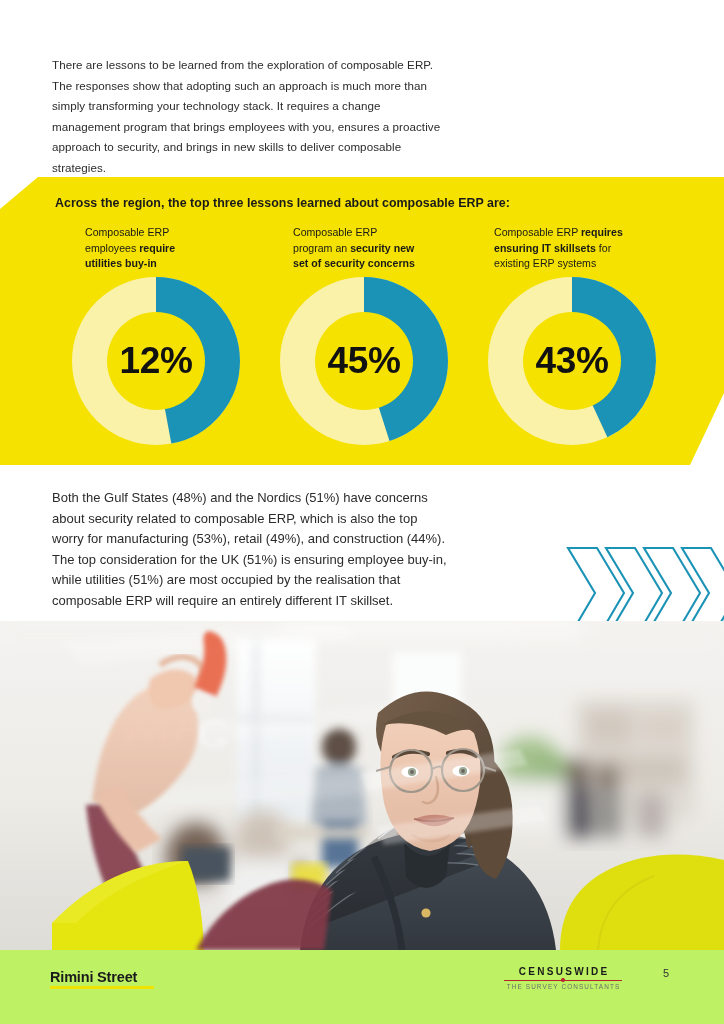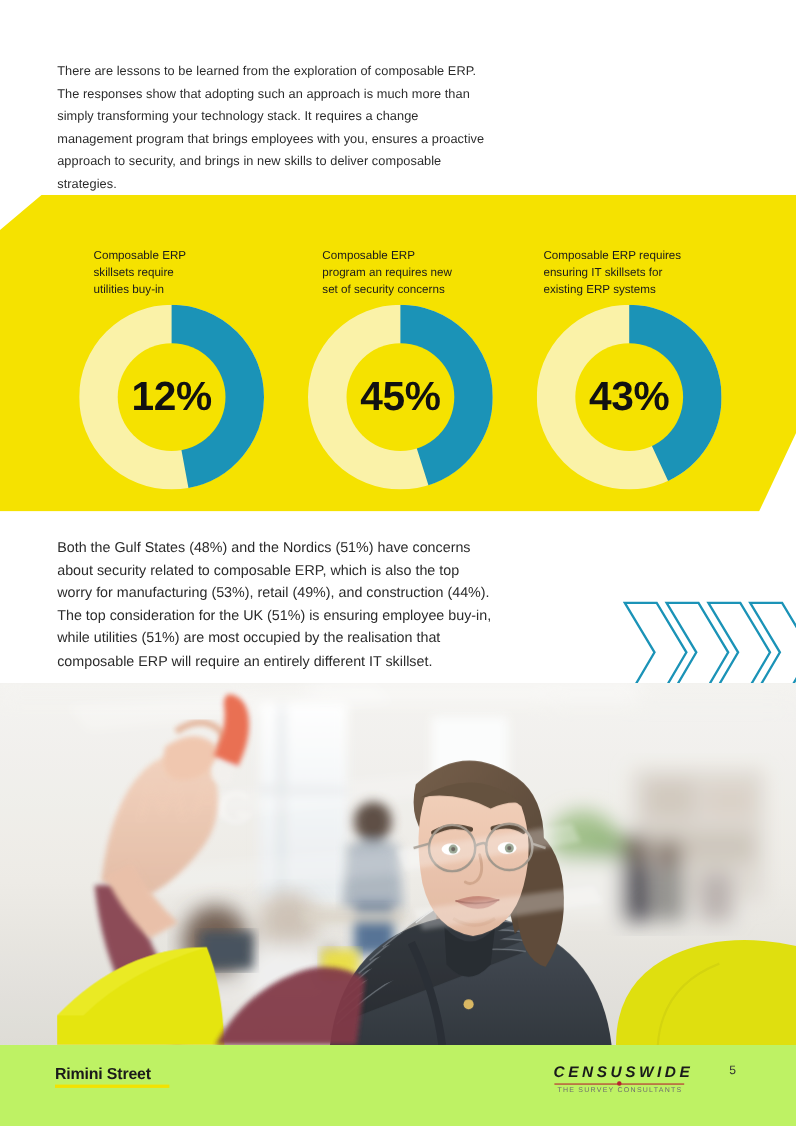--- a/index.html
+++ b/index.html
@@ -40,21 +40,21 @@
     position:absolute;top:0;width:180px;
   }
   .col.c0{left:85px;}
   .col.c1{left:293px;}
   .col.c2{left:494px;}
 
   .col-label{
     font-size:10.6px;line-height:15.6px;color:#1a1a1a;
     font-weight:normal;
   }
-  .col-label b{font-weight:normal;text-align:center;}
+  .col-label b{font-weight:bold;text-align:center;}
 
   
   .donut-wrap{
     position:absolute;top:52px;left:-13px;
     width:168px;height:168px;
   }
   .col.c2 .donut-wrap{left:-6px;}
   .donut{
     position:relative;width:168px;height:168px;border-radius:50%;
   }
@@ -103,23 +103,22 @@
   .rimini-name{
     font-size:14.5px;font-weight:bold;color:#1a1a1a;letter-spacing:-0.012em;
   }
   .rimini-rule{
     margin-top:1px;width:104px;height:2.6px;background:#F2E200;
   }
   .censuswide{
     position:absolute;left:500px;top:16px;width:126px;text-align:center;
   }
   .cw-name{
-    font-size:14px;font-weight:bold;color:#1a1a1a;letter-spacing:0.23em;
+    font-size:10px;font-weight:bold;color:#1a1a1a;letter-spacing:0.23em;
     margin-left:0.23em;
-    font-style:italic;
   }
   .cw-rule{
     position:relative;margin:2.5px auto 2px auto;width:118px;height:1.2px;background:#b8232f;
   }
   .cw-rule:after{
     content:"";position:absolute;left:50%;top:-1.4px;margin-left:-1.8px;
     width:3.6px;height:3.6px;background:#b8232f;border-radius:50%;
   }
   .cw-tag{
     font-size:6.4px;color:#6d6d6d;letter-spacing:0.175em;margin-left:0.175em;
@@ -129,45 +128,46 @@
   }
 </style>
 </head>
 <body>
 
 <div class="page">
 
   <div class="intro">There are lessons to be learned from the exploration of composable ERP. The responses show that adopting such an approach is much more than simply transforming your technology stack. It requires a change management program that brings employees with you, ensures a proactive approach to security, and brings in new skills to deliver composable strategies.</div>
 
   <div class="banner">
+    <div class="banner-title">Across the region, the top three lessons learned about composable ERP are:</div>
 
     <div class="cols">
 
       <div class="col c0">
         <div class="col-label">
           <span>Composable ERP</span><br>
-          <span>skillsets </span><b>require</b><br>
+          <span>employees </span><b>require</b><br>
           <b>utilities buy-in</b>
         </div>
         <div class="donut-wrap">
           <div class="donut">
             <svg width="168" height="168" viewBox="0 0 168 168">
               <circle cx="84" cy="84" r="63" fill="none" stroke="#FAF2A8" stroke-width="42"></circle>
               <circle id="arc1" cx="84" cy="84" r="63" fill="none" stroke="#1B93B7" stroke-width="42" stroke-dasharray="186.05 209.80" transform="rotate(-90 84 84)"></circle>
             </svg>
             <div class="hole"></div>
             <div class="pct">12%</div>
           </div>
         </div>
       </div>
 
       <div class="col c1">
         <div class="col-label">
           <span>Composable ERP</span><br>
-          <span>program an </span><b>requires new</b><br>
+          <span>program an </span><b>security new</b><br>
           <b>set of security concerns</b>
         </div>
         <div class="donut-wrap">
           <div class="donut">
             <svg width="168" height="168" viewBox="0 0 168 168">
               <circle cx="84" cy="84" r="63" fill="none" stroke="#FAF2A8" stroke-width="42"></circle>
               <circle id="arc2" cx="84" cy="84" r="63" fill="none" stroke="#1B93B7" stroke-width="42" stroke-dasharray="178.13 217.71" transform="rotate(-90 84 84)"></circle>
             </svg>
             <div class="hole"></div>
             <div class="pct">45%</div>

